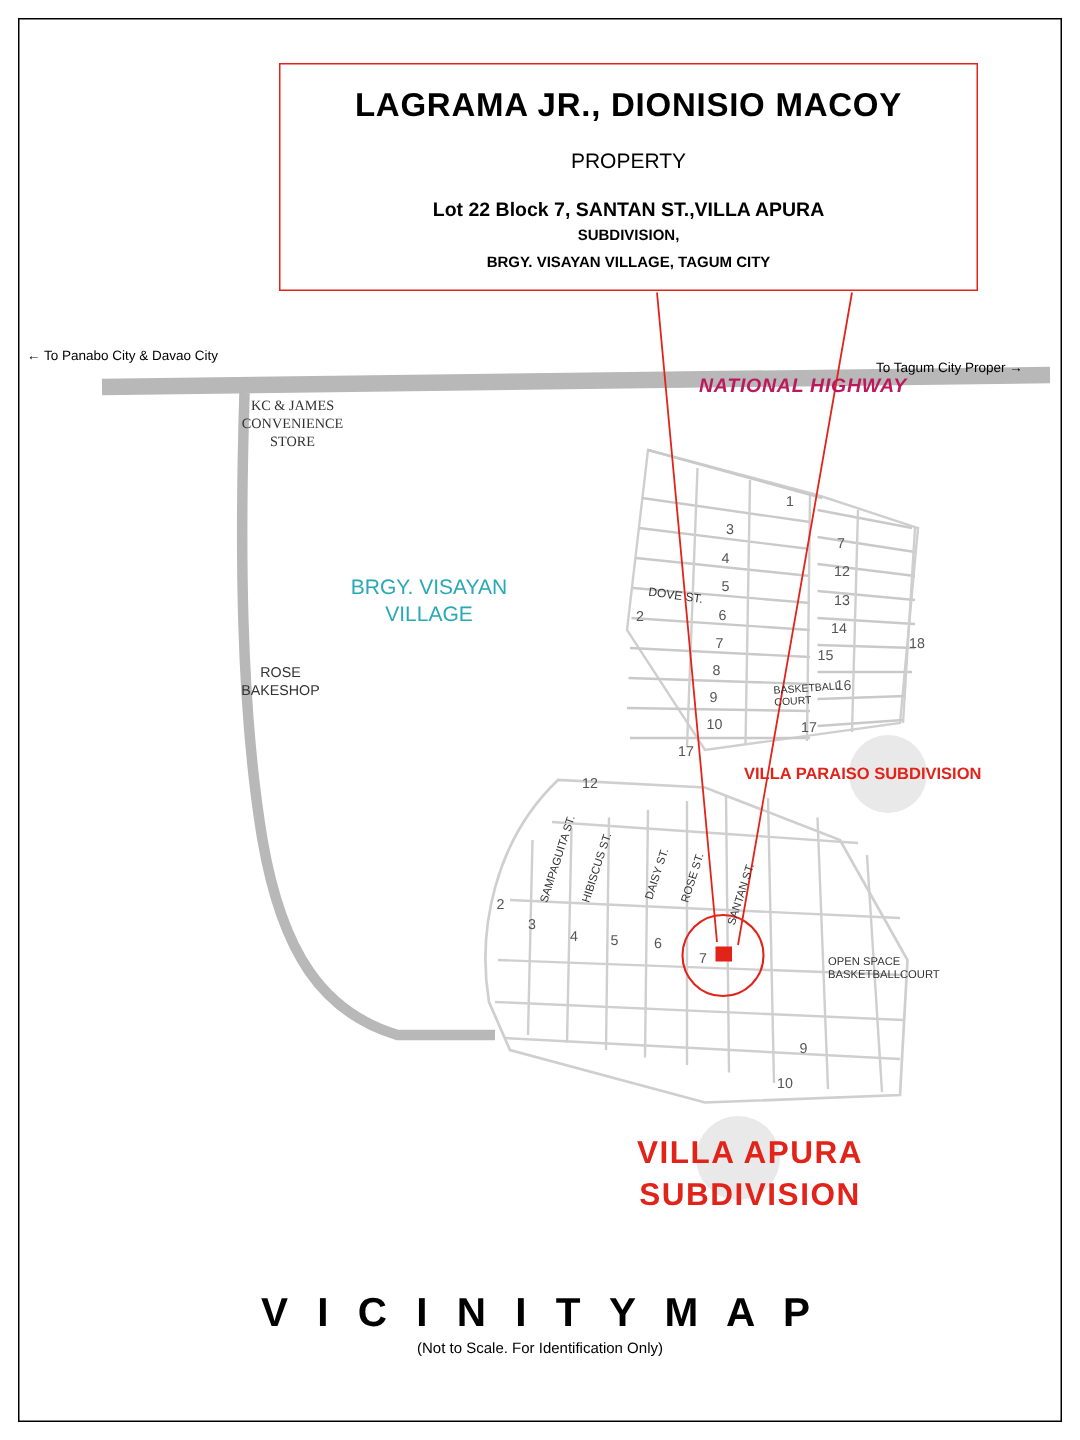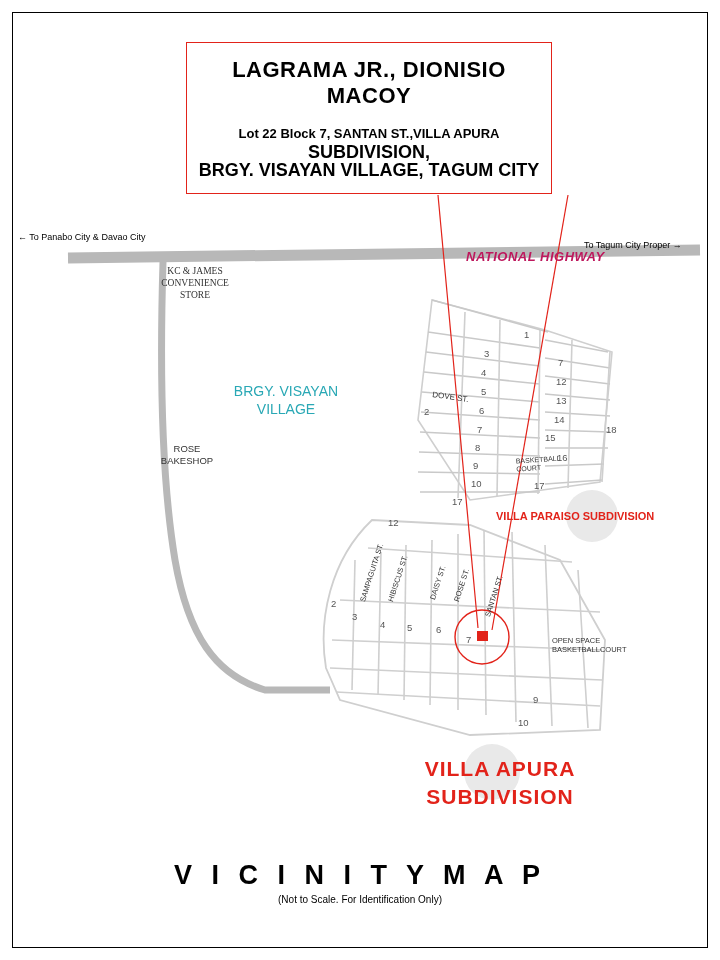--- a/index.html
+++ b/index.html
@@ -3,28 +3,28 @@
 <meta charset="utf-8">
 <style>
   html,body{margin:0;padding:0;background:#fff;}
   body{font-family:"Liberation Sans", sans-serif;}
   #page{position:relative;width:720px;height:960px;background:#fff;overflow:hidden;}
   #frame{position:absolute;left:12px;top:12px;width:696px;height:936px;border:1px solid #000;box-sizing:border-box;}
   #svgmap{position:absolute;left:0;top:0;width:720px;height:960px;}
 
   
   #callout{
-    position:absolute;left:186px;top:42px;width:366px;height:152px;
+    position:absolute;left:186px;top:42px;width:466px;height:152px;
     border:1px solid #e2231a;background:#fff;box-sizing:border-box;
     text-align:center;
   }
   #callout .t1{font-size:22px;font-weight:bold;letter-spacing:.5px;margin-top:14px;}
   #callout .t2{font-size:14px;margin-top:16px;}
   #callout .t3{font-size:13px;font-weight:bold;margin-top:16px;line-height:18px;}
-  #callout .t4{font-size:18px;font-weight:bold;line-height:18px;}
+  #callout .t4{font-size:10px;font-weight:bold;line-height:18px;}
   .hwy{position:absolute;font-size:13px;font-style:italic;font-weight:bold;color:#be185d;letter-spacing:.5px;}
   .dir{position:absolute;font-size:9px;color:#000;}
   .store{position:absolute;font-size:9.5px;color:#333;text-align:center;line-height:12px;}
   .brgy{position:absolute;font-size:14px;color:#29a8b5;text-align:center;font-weight:normal;line-height:18px;}
   .vpara{position:absolute;font-size:11px;color:#e2231a;font-weight:bold;white-space:nowrap;}
   .vapura{position:absolute;font-size:21px;color:#e2231a;font-weight:bold;text-align:center;line-height:28px;letter-spacing:1px;}
   .num{position:absolute;font-size:9.5px;color:#555;}
   .stname{position:absolute;font-size:7.5px;color:#333;white-space:nowrap;transform-origin:left top;}
   .court{position:absolute;font-size:7px;color:#333;line-height:8px;white-space:nowrap;}
   .openspace{position:absolute;font-size:7.5px;color:#333;line-height:9px;white-space:nowrap;padding-left:44px;}
@@ -114,20 +114,21 @@
     <rect x="477" y="631" width="11" height="10" fill="#e2231a"></rect>
 
     <g stroke="#e2231a" stroke-width="1.2" fill="none">
       <path d="M438,195 L478,628"></path>
       <path d="M568,195 L492,630"></path>
     </g>
   </svg>
 
   <div id="callout">
     <div class="t1">LAGRAMA JR.,  DIONISIO MACOY</div>
+    <div class="t2">PROPERTY</div>
     <div class="t3">Lot 22 Block 7, SANTAN ST.,VILLA APURA</div>
     <div class="t4">SUBDIVISION,</div>
     <div class="t4">BRGY. VISAYAN VILLAGE, TAGUM CITY</div>
   </div>
 
   <div class="dir" style="left:18px;top:232px;">← To Panabo City &amp; Davao City</div>
   <div class="dir" style="left:584px;top:240px;">To Tagum City Proper →</div>
   <div class="hwy" style="left:466px;top:249px;">NATIONAL HIGHWAY</div>
 
   <div class="store" style="left:145px;top:265px;width:100px;font-family:Liberation Serif, serif;">

